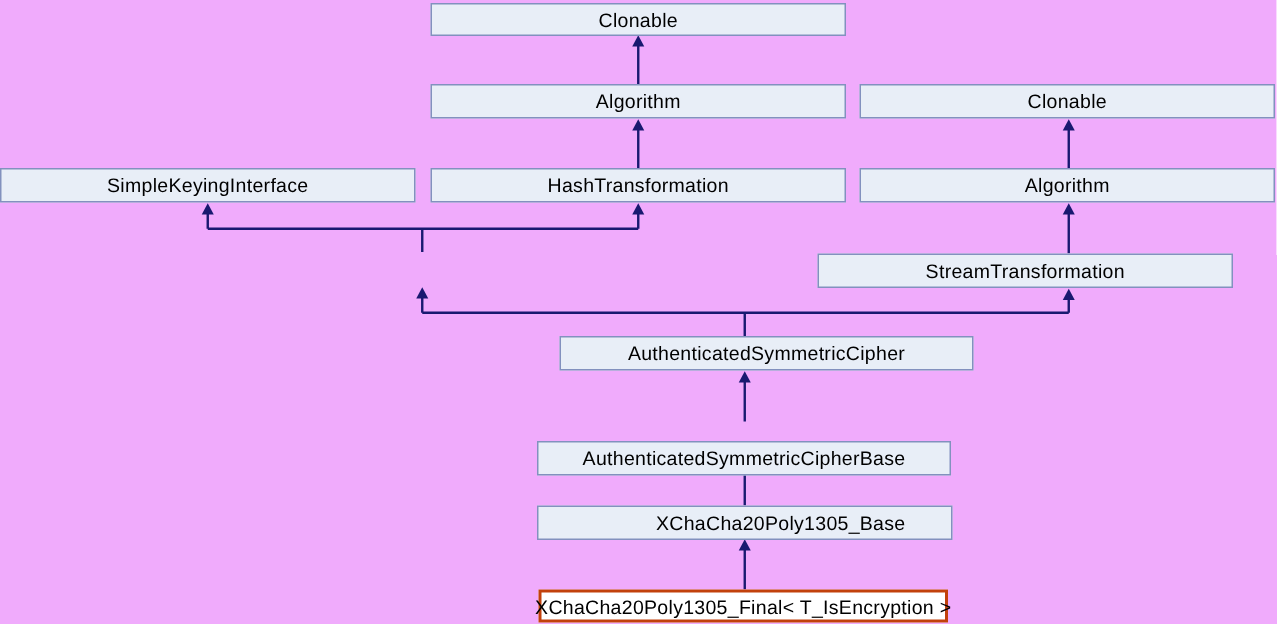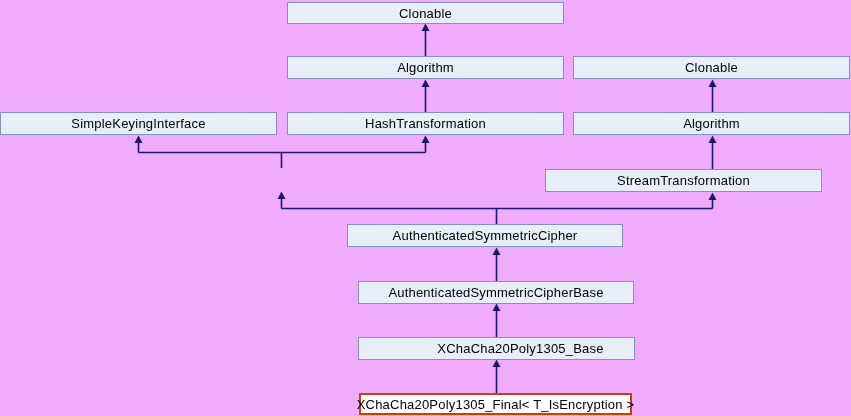--- a/index.html
+++ b/index.html
@@ -83,21 +83,21 @@
 
   <div class="node" style="left:0px; top:112px; width:277px; height:23px;">SimpleKeyingInterface</div>
 
   <div class="node" style="left:287px; top:112px; width:277px; height:23px;">HashTransformation</div>
 
   <div class="node" style="left:573px; top:112px; width:277px; height:23px;">Algorithm</div>
 
 
   <div class="node" style="left:545px; top:169px; width:277px; height:23px;">StreamTransformation</div>
 
-  <div class="node" style="left:347px; top:224px; width:276px; height:23px;">AuthenticatedSymmetricCipher</div>
+  <div class="node" style="left:373px; top:224px; width:276px; height:23px;">AuthenticatedSymmetricCipher</div>
 
-  <div class="node" style="left:358px; top:281px; width:276px; height:23px;text-align:center;">AuthenticatedSymmetricCipherBase</div>
+  <div class="node" style="left:358px; top:294px; width:276px; height:23px;text-align:center;">AuthenticatedSymmetricCipherBase</div>
 
   <div class="node" style="left:358px; top:337px; width:277px; height:23px;padding-left:48px;">XChaCha20Poly1305_Base</div>
 
   <div class="node final" style="left:359px; top:393px; width:273px; height:22px;">XChaCha20Poly1305_Final&lt; T_IsEncryption &gt;</div>
 
 </div>
 
 </body></html>

